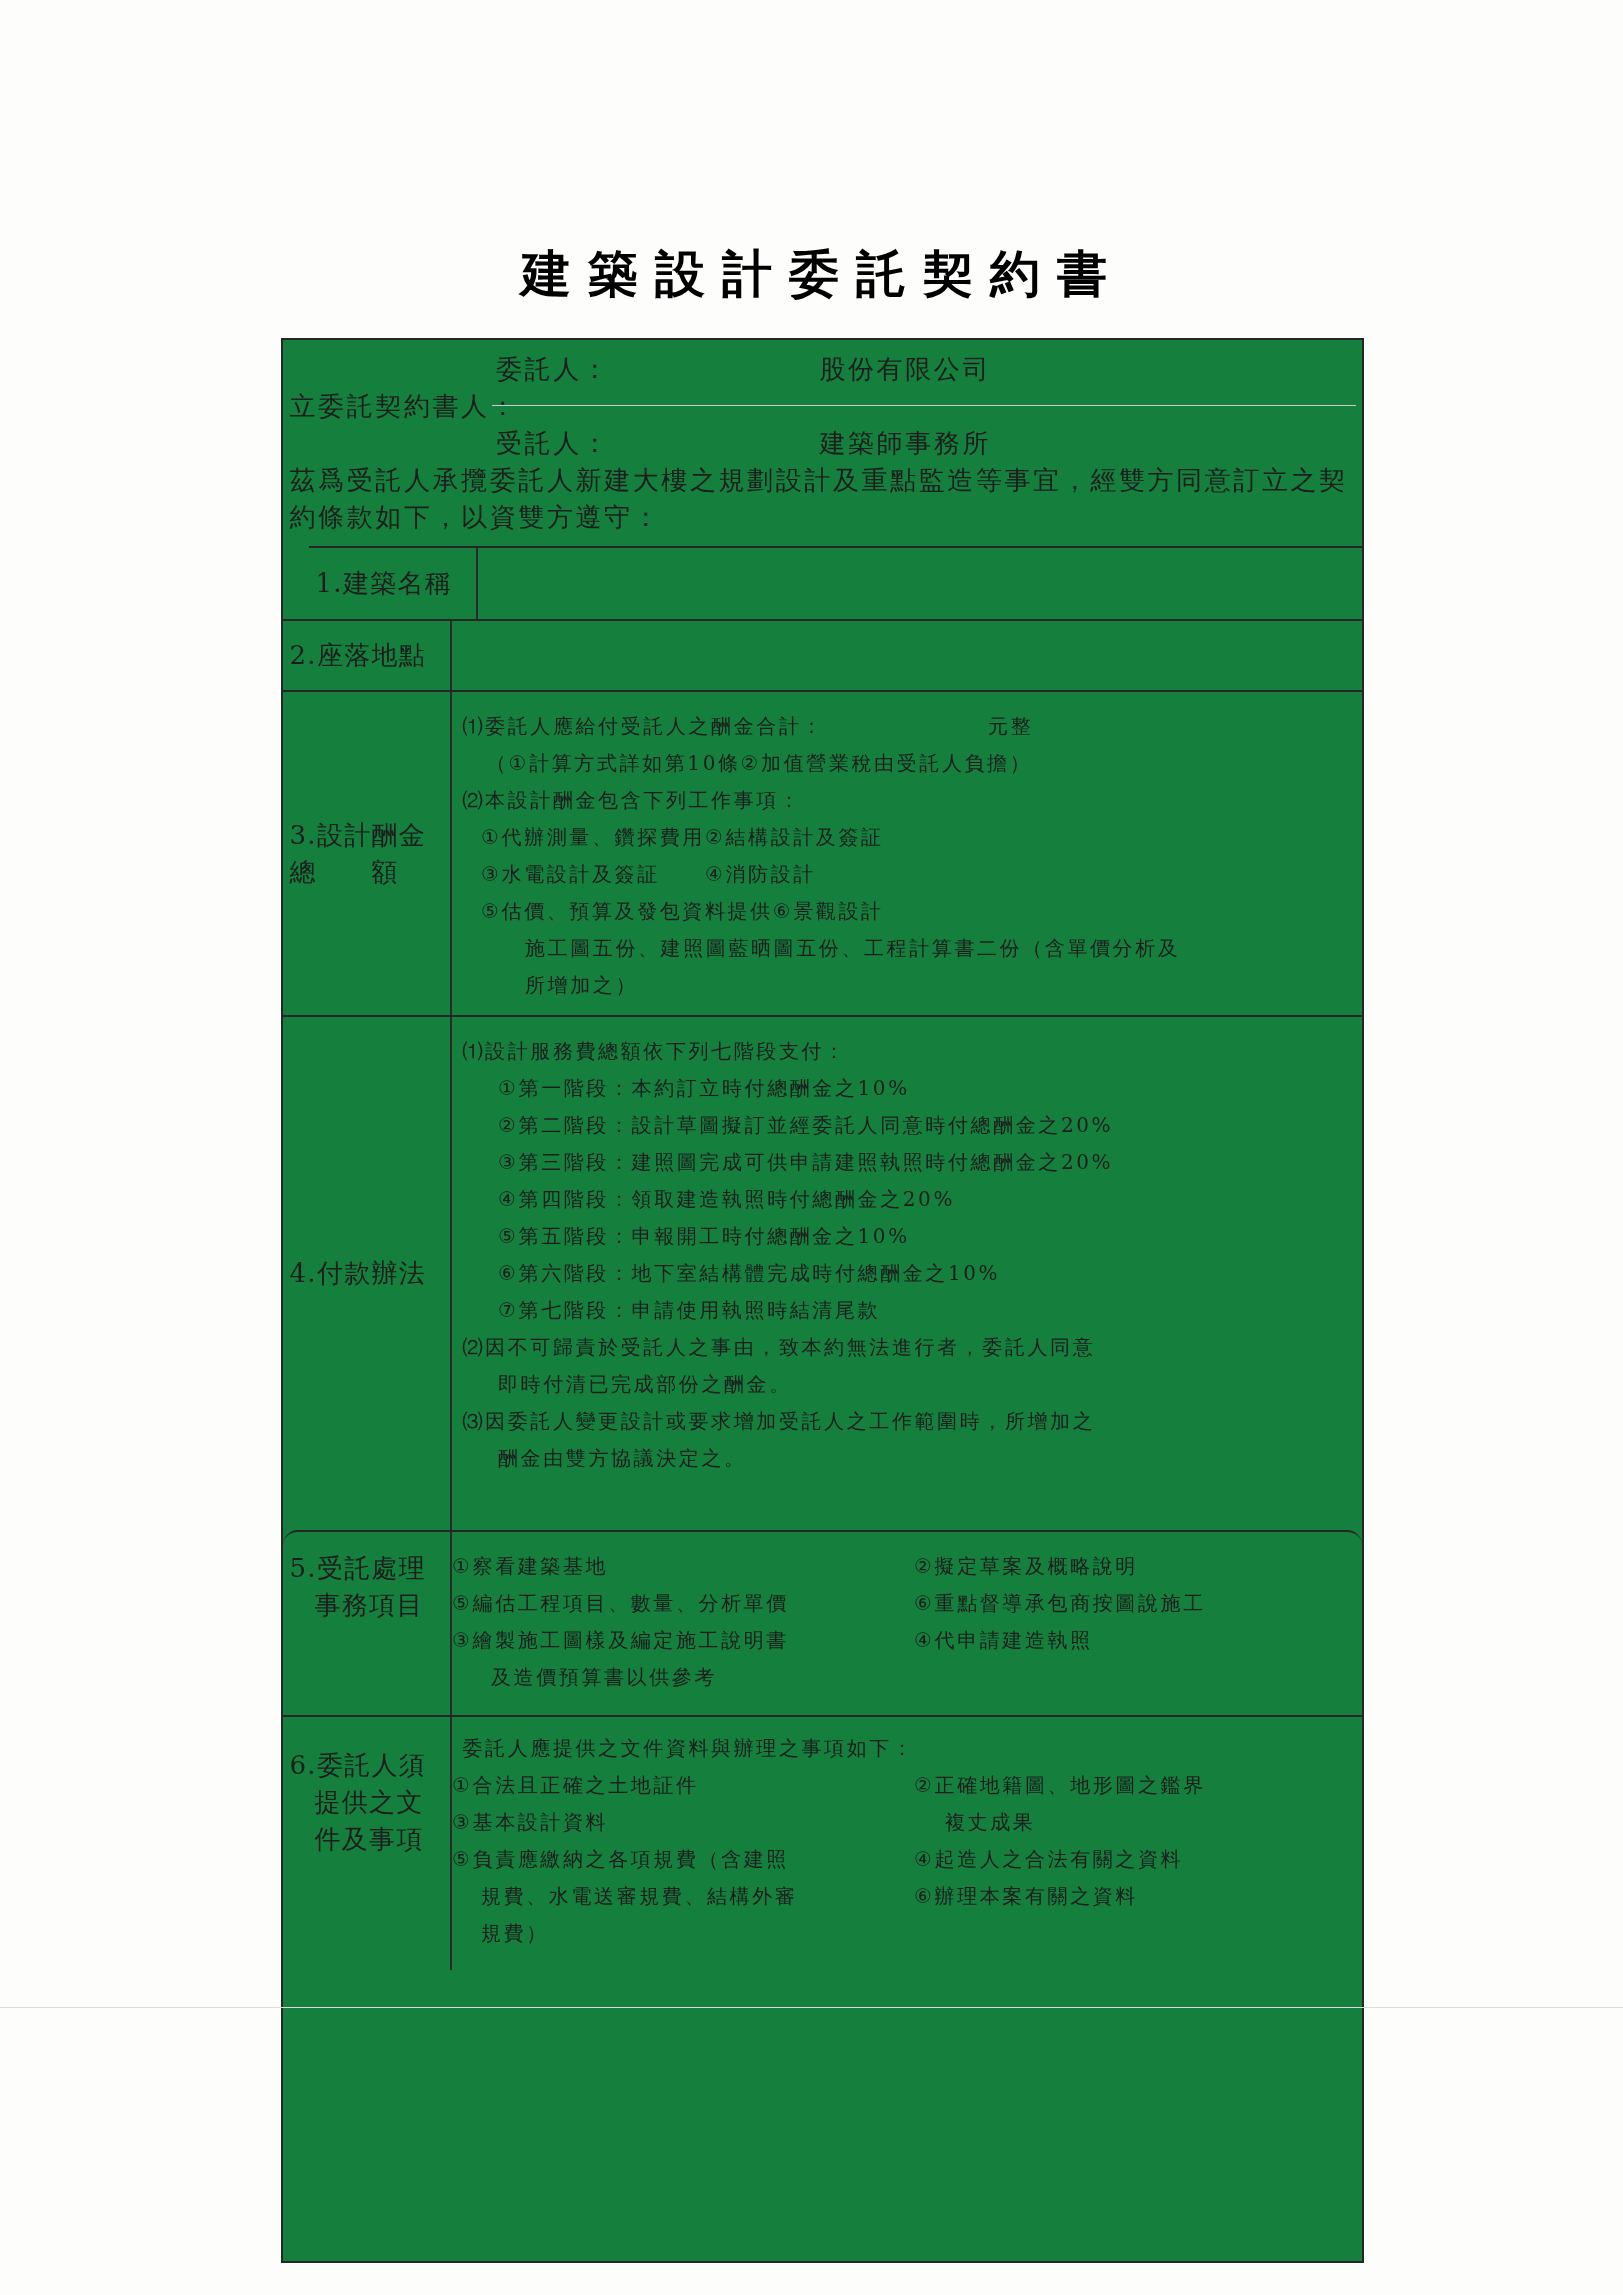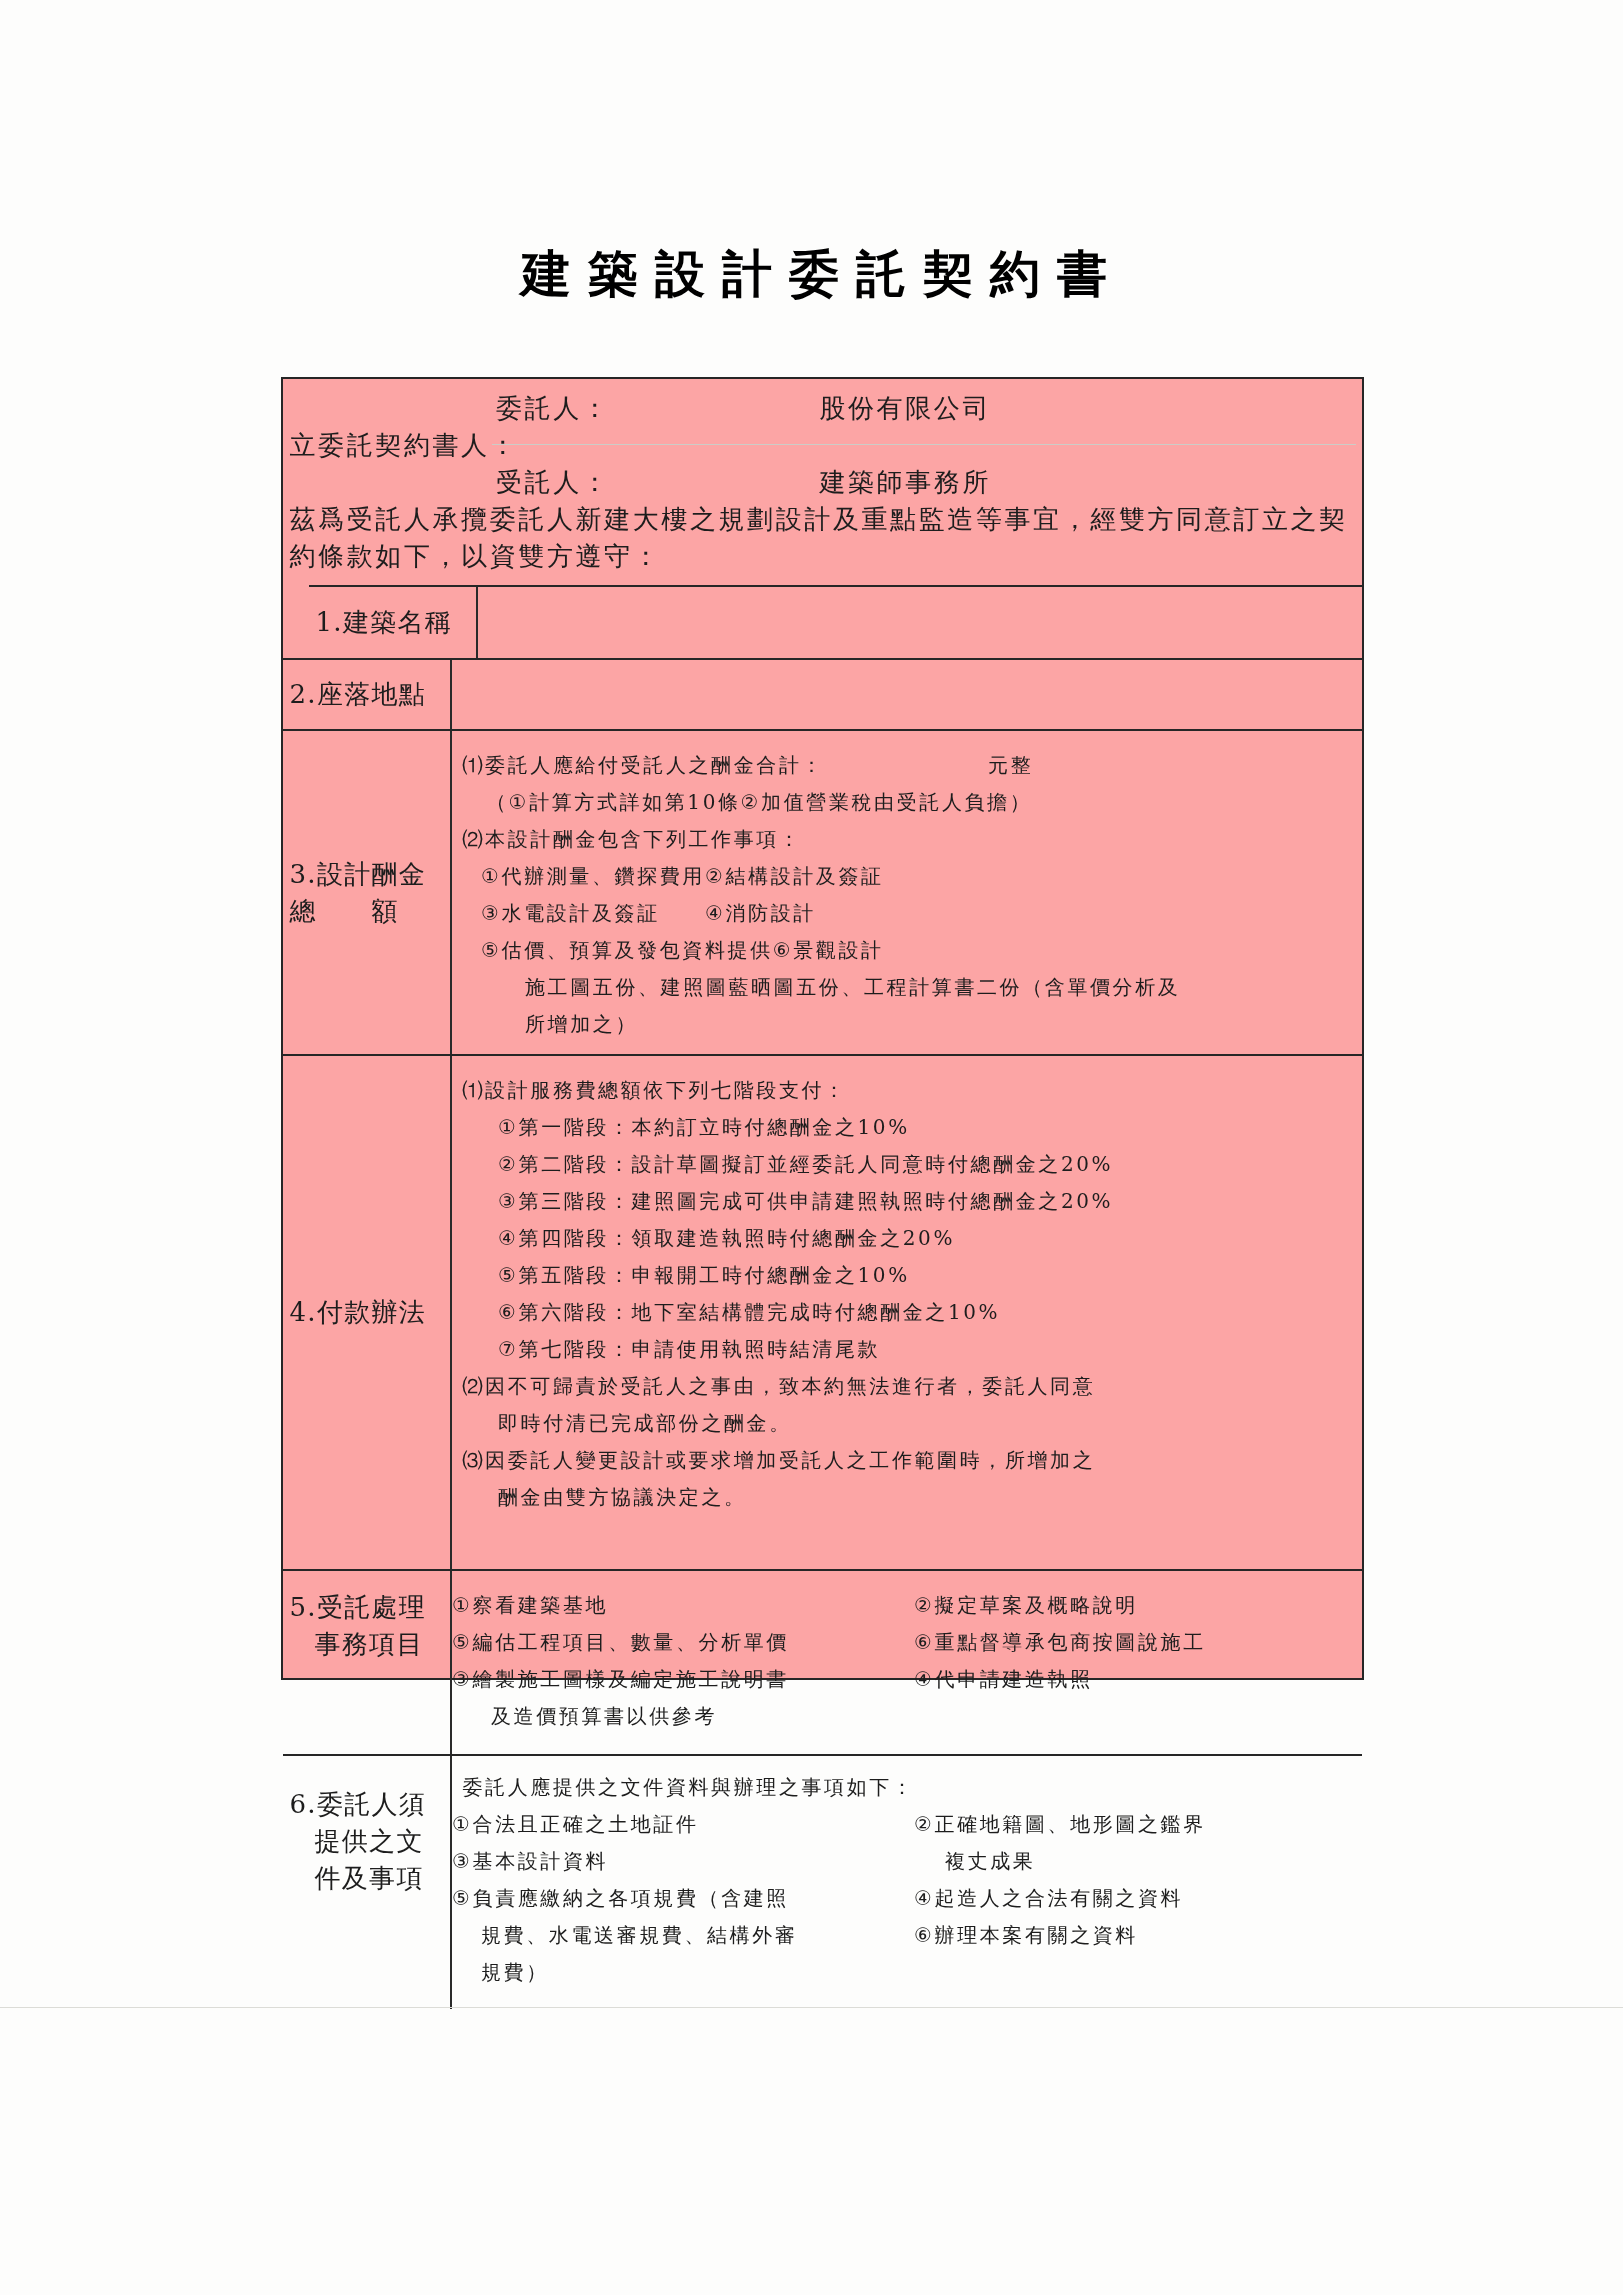--- a/index.html
+++ b/index.html
@@ -16,24 +16,24 @@
     top: 241px; left: 281px; width: 1083px;
     text-align: center;
     font-size: 50px;
     font-weight: bold;
     letter-spacing: 17px;
     white-space: nowrap;
     color: #000000;
   }
   .contract-table {
     position: absolute;
-    left: 281px; top: 377px;
-    width: 1083px; height: 1303px;
+    left: 281px; top: 338px;
+    width: 1083px; height: 1925px;
     border: 2.6px solid #262626;
-    background: #fca5a5;
+    background: #15803d;
   }
   .t-row { display: flex; border-top: 2.6px solid #262626; }
   .t-row.first { border-top: none; }
   .cell-label {
     width: 169px;
     border-right: 2px solid #2a2a2a;
     flex: none;
     display: flex; flex-direction: column;
     font-size: 26px; line-height: 37px;
     padding-left: 6.5px;
@@ -83,21 +83,21 @@
     position: absolute;
     left: 0; top: 2007px; width: 1623px; height: 1.3px;
     background: #dcdcd7;
   }
   
   .rh-header { height: 206px; }
   .rh-1 { height: 73px; margin-left: 26px; }
   .rh-2 { height: 71px; }
   .rh-3 { height: 325px; }
   .rh-4 { height: 515px; }
-  .rh-5 { height: 185px; }
+  .rh-5 { height: 185px; border-radius: 15px; }
   .rh-6 { height: 255px; }
 </style>
 </head>
 <body>
 
 <div class="doc-title">建築設計委託契約書</div>
 
 <div class="contract-table">
 
   <div class="t-row first rh-header">

